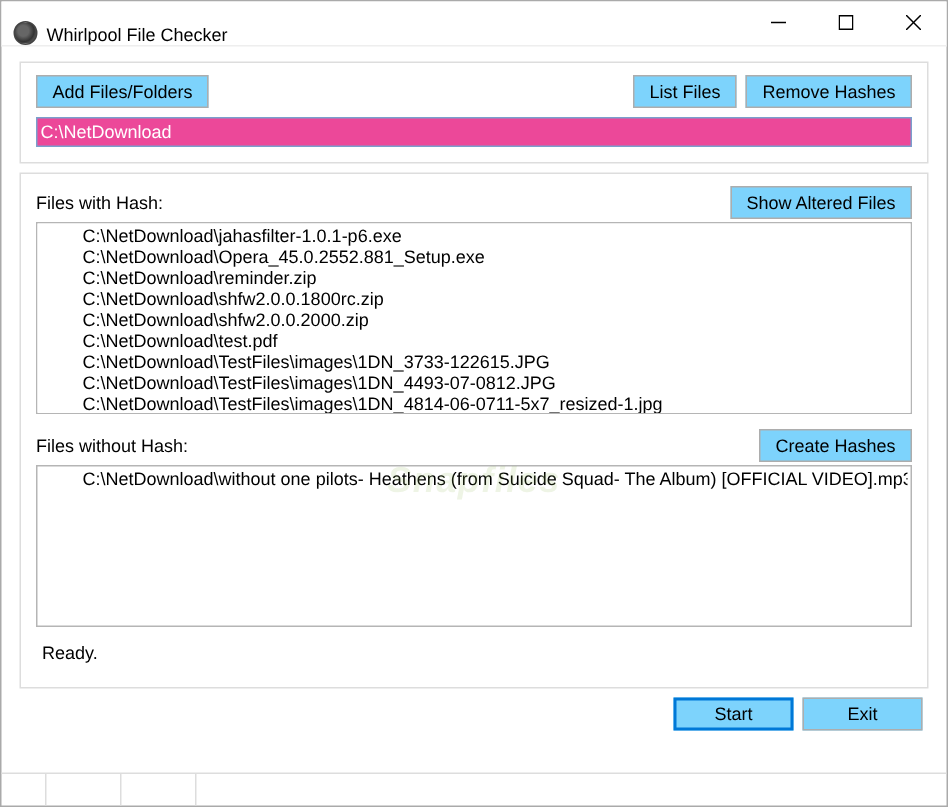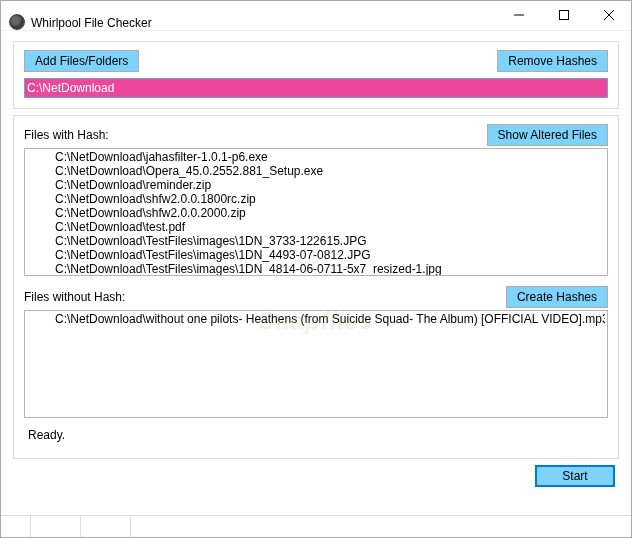--- a/index.html
+++ b/index.html
@@ -171,20 +171,21 @@
         </svg>
     </div>
   </div>
 
   <div class="content">
 
     <div class="groupbox">
       <div class="top-row">
         <button class="btn">Add Files/Folders</button>
         <div class="spacer"></div>
+        <button class="btn">List Files</button>
         <button class="btn">Remove Hashes</button>
       </div>
       <input class="path-input" type="text" value="C:\NetDownload" style="">
     </div>
 
     <div class="groupbox" style="position:relative;">
       <div class="watermark">Snapfiles</div>
       <div class="section-header">
         <span class="section-label">Files with Hash:</span>
         <div class="spacer"></div>
@@ -209,20 +210,21 @@
       </div>
       <div class="listbox nohash" id="nohash-list">
           <div class="item">C:\NetDownload\without one pilots- Heathens (from Suicide Squad- The Album) [OFFICIAL VIDEO].mp3</div>
         </div>
 
       <div class="status">Ready.</div>
     </div>
 
     <div class="bottom-row">
       <button class="btn primary">Start</button>
+      <button class="btn">Exit</button>
     </div>
 
   </div>
 
   <div class="statusbar">
     <div class="panel"></div>
     <div class="panel"></div>
     <div class="panel"></div>
   </div>
 </div>

